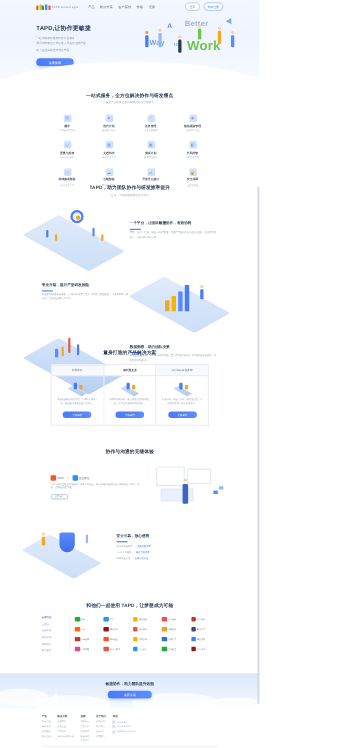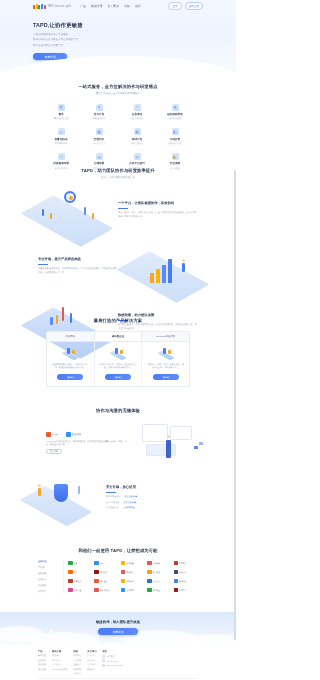--- a/index.html
+++ b/index.html
@@ -187,20 +187,40 @@
 
   
   .sbar{position:absolute;right:0.5px;top:170px;width:2px;height:470px;background:#d6dbe4;border-radius:1px;z-index:40;}
 </style>
 </head>
 <body>
 
 <div class="page">
 
   <div class="hero">
+    <div class="hero-art">
+      <div class="plane"></div>
+      <div class="word w-a">A</div>
+      <div class="word w-bet">Better</div>
+      <div class="word w-way">Way</div>
+      <div class="word w-to">to</div>
+      <div class="word w-work">Work</div>
+      <div class="fig" style="left:14px;top:16px;height:11px;background:#4a7bf7;"></div>
+      <div class="fig-h" style="left:14px;top:12px;background:#f5a623;"></div>
+      <div class="fig" style="left:26px;top:14px;height:13px;background:#9bb8f0;"></div>
+      <div class="fig-h" style="left:26px;top:10px;background:#ffd09b;"></div>
+      <div class="fig" style="left:44px;top:20px;height:12px;background:#2b3a55;"></div>
+      <div class="fig-h" style="left:44px;top:16px;background:#ffd09b;"></div>
+      <div class="fig" style="left:62px;top:10px;height:10px;background:#6ec44c;"></div>
+      <div class="fig-h" style="left:62px;top:6px;background:#ffd09b;"></div>
+      <div class="fig" style="left:80px;top:12px;height:12px;background:#f5a623;"></div>
+      <div class="fig-h" style="left:80px;top:8px;background:#ffd09b;"></div>
+      <div class="fig" style="left:92px;top:16px;height:11px;background:#5b8bfb;"></div>
+      <div class="fig-h" style="left:92px;top:12px;background:#ffd09b;"></div>
+    </div>
 
     <div class="hero-in">
       <div class="hero-h1">TAPD,让协作更敏捷</div>
       <div class="hero-subs">
         <div class="hero-sub">一站式敏捷研发协作云平台服务</div>
         <div class="hero-sub">腾讯内部超过八万研发人员在使用的产品</div>
         <div class="hero-sub">助力企业高效交付优质产品</div>
       </div>
       <div class="hero-cta">免费使用</div>
     </div>

